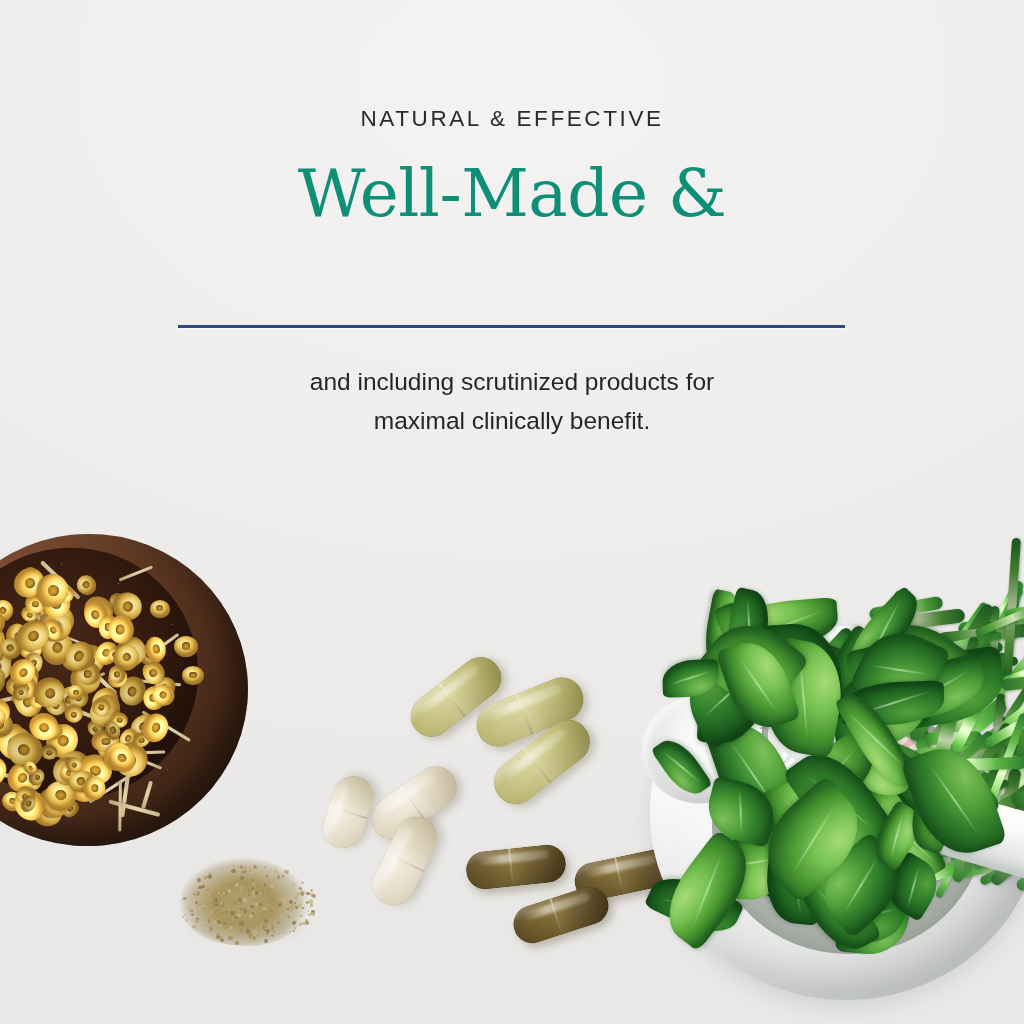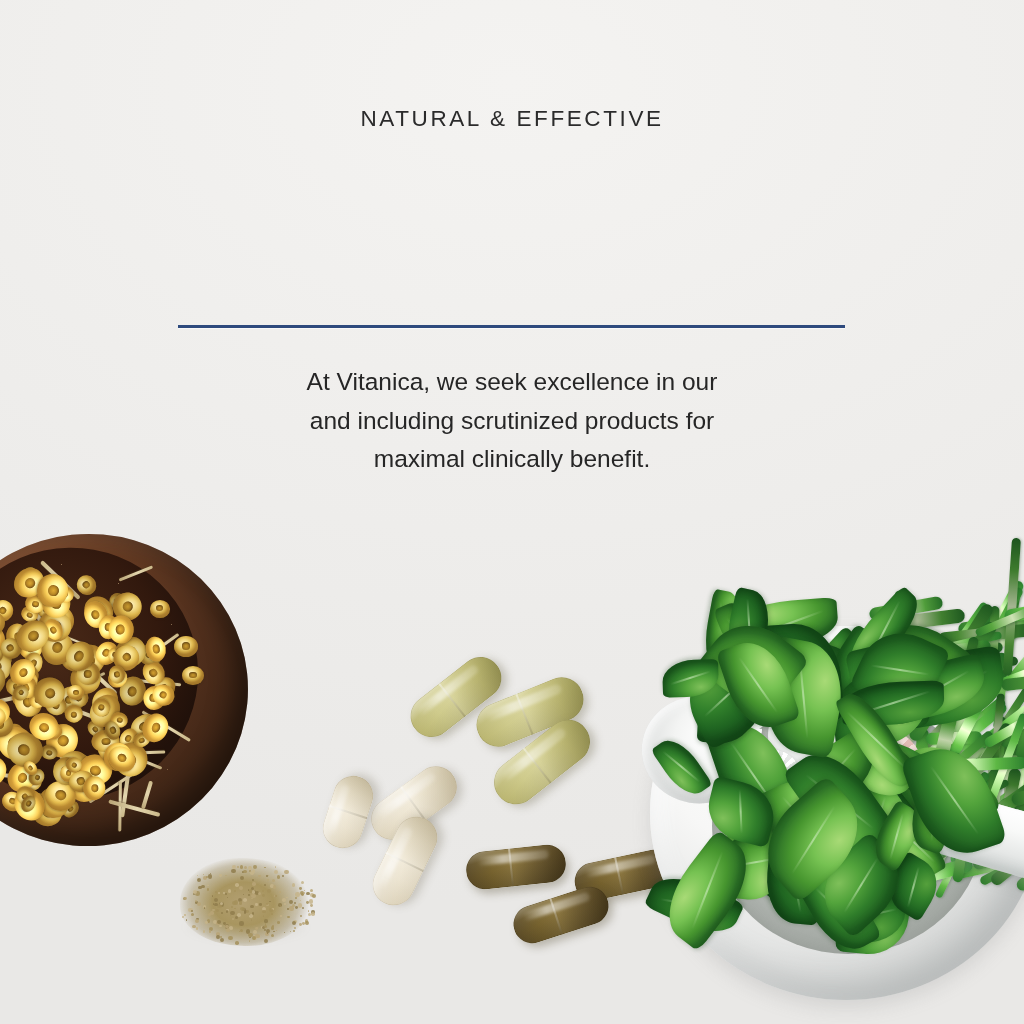--- a/index.html
+++ b/index.html
@@ -1024,25 +1024,25 @@
           <div class="daisy-core" data-interactable="false"></div>
         </div>
       </div>
   </div>
 
   <div class="text-block" data-interactable="false">
 
     <div class="eyebrow" data-interactable="false">NATURAL &amp; EFFECTIVE</div>
 
     <div class="headline" data-interactable="false" style="color: rgb(14, 143, 120);">
+      <span class="hl-line" data-interactable="false">Well-Made &amp;</span>
     </div>
 
     <div class="rule" data-interactable="false" style="background: rgb(46, 74, 125);"></div>
 
     <div class="body-copy" data-interactable="false" style="color: rgb(38, 38, 38);">
-      <span class="bc-line" data-interactable="false">At Vitanica, we seek excellence in our</span>
       <span class="bc-line" data-interactable="false">and including scrutinized products for</span>
       <span class="bc-line" data-interactable="false">maximal clinically benefit.</span>
     </div>
 
   </div>
 
 </div>
 
 </body></html>

